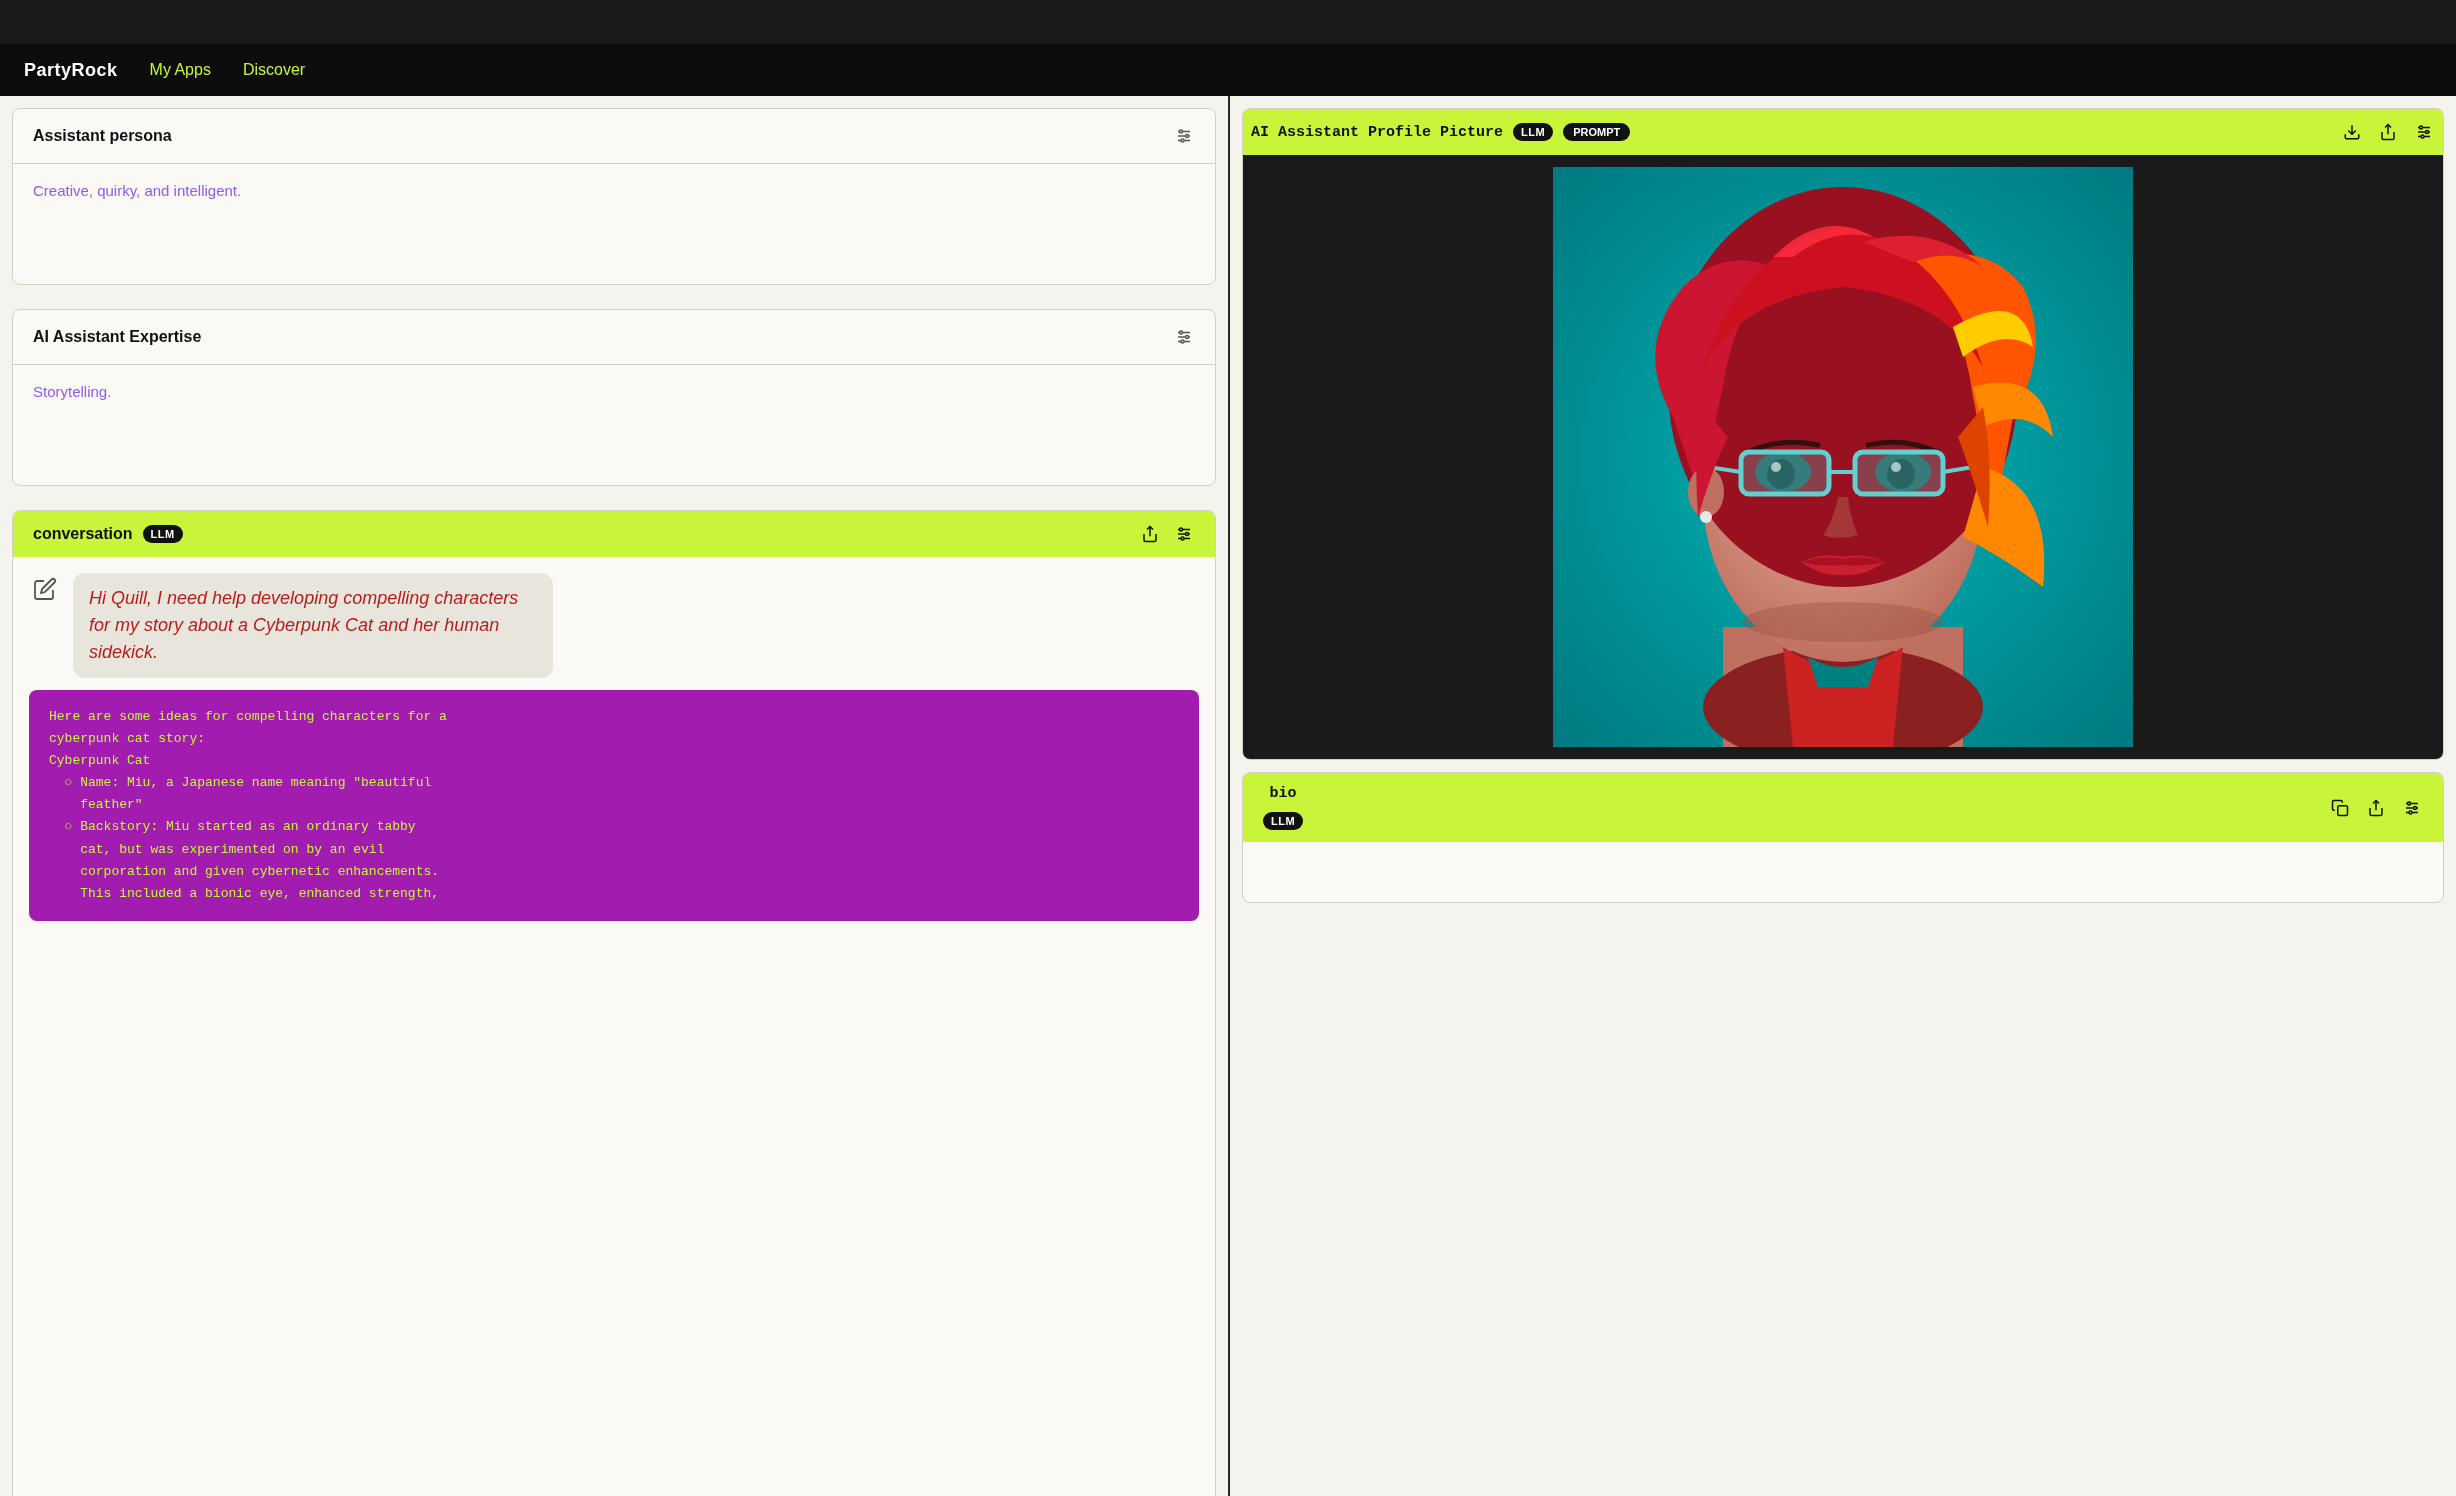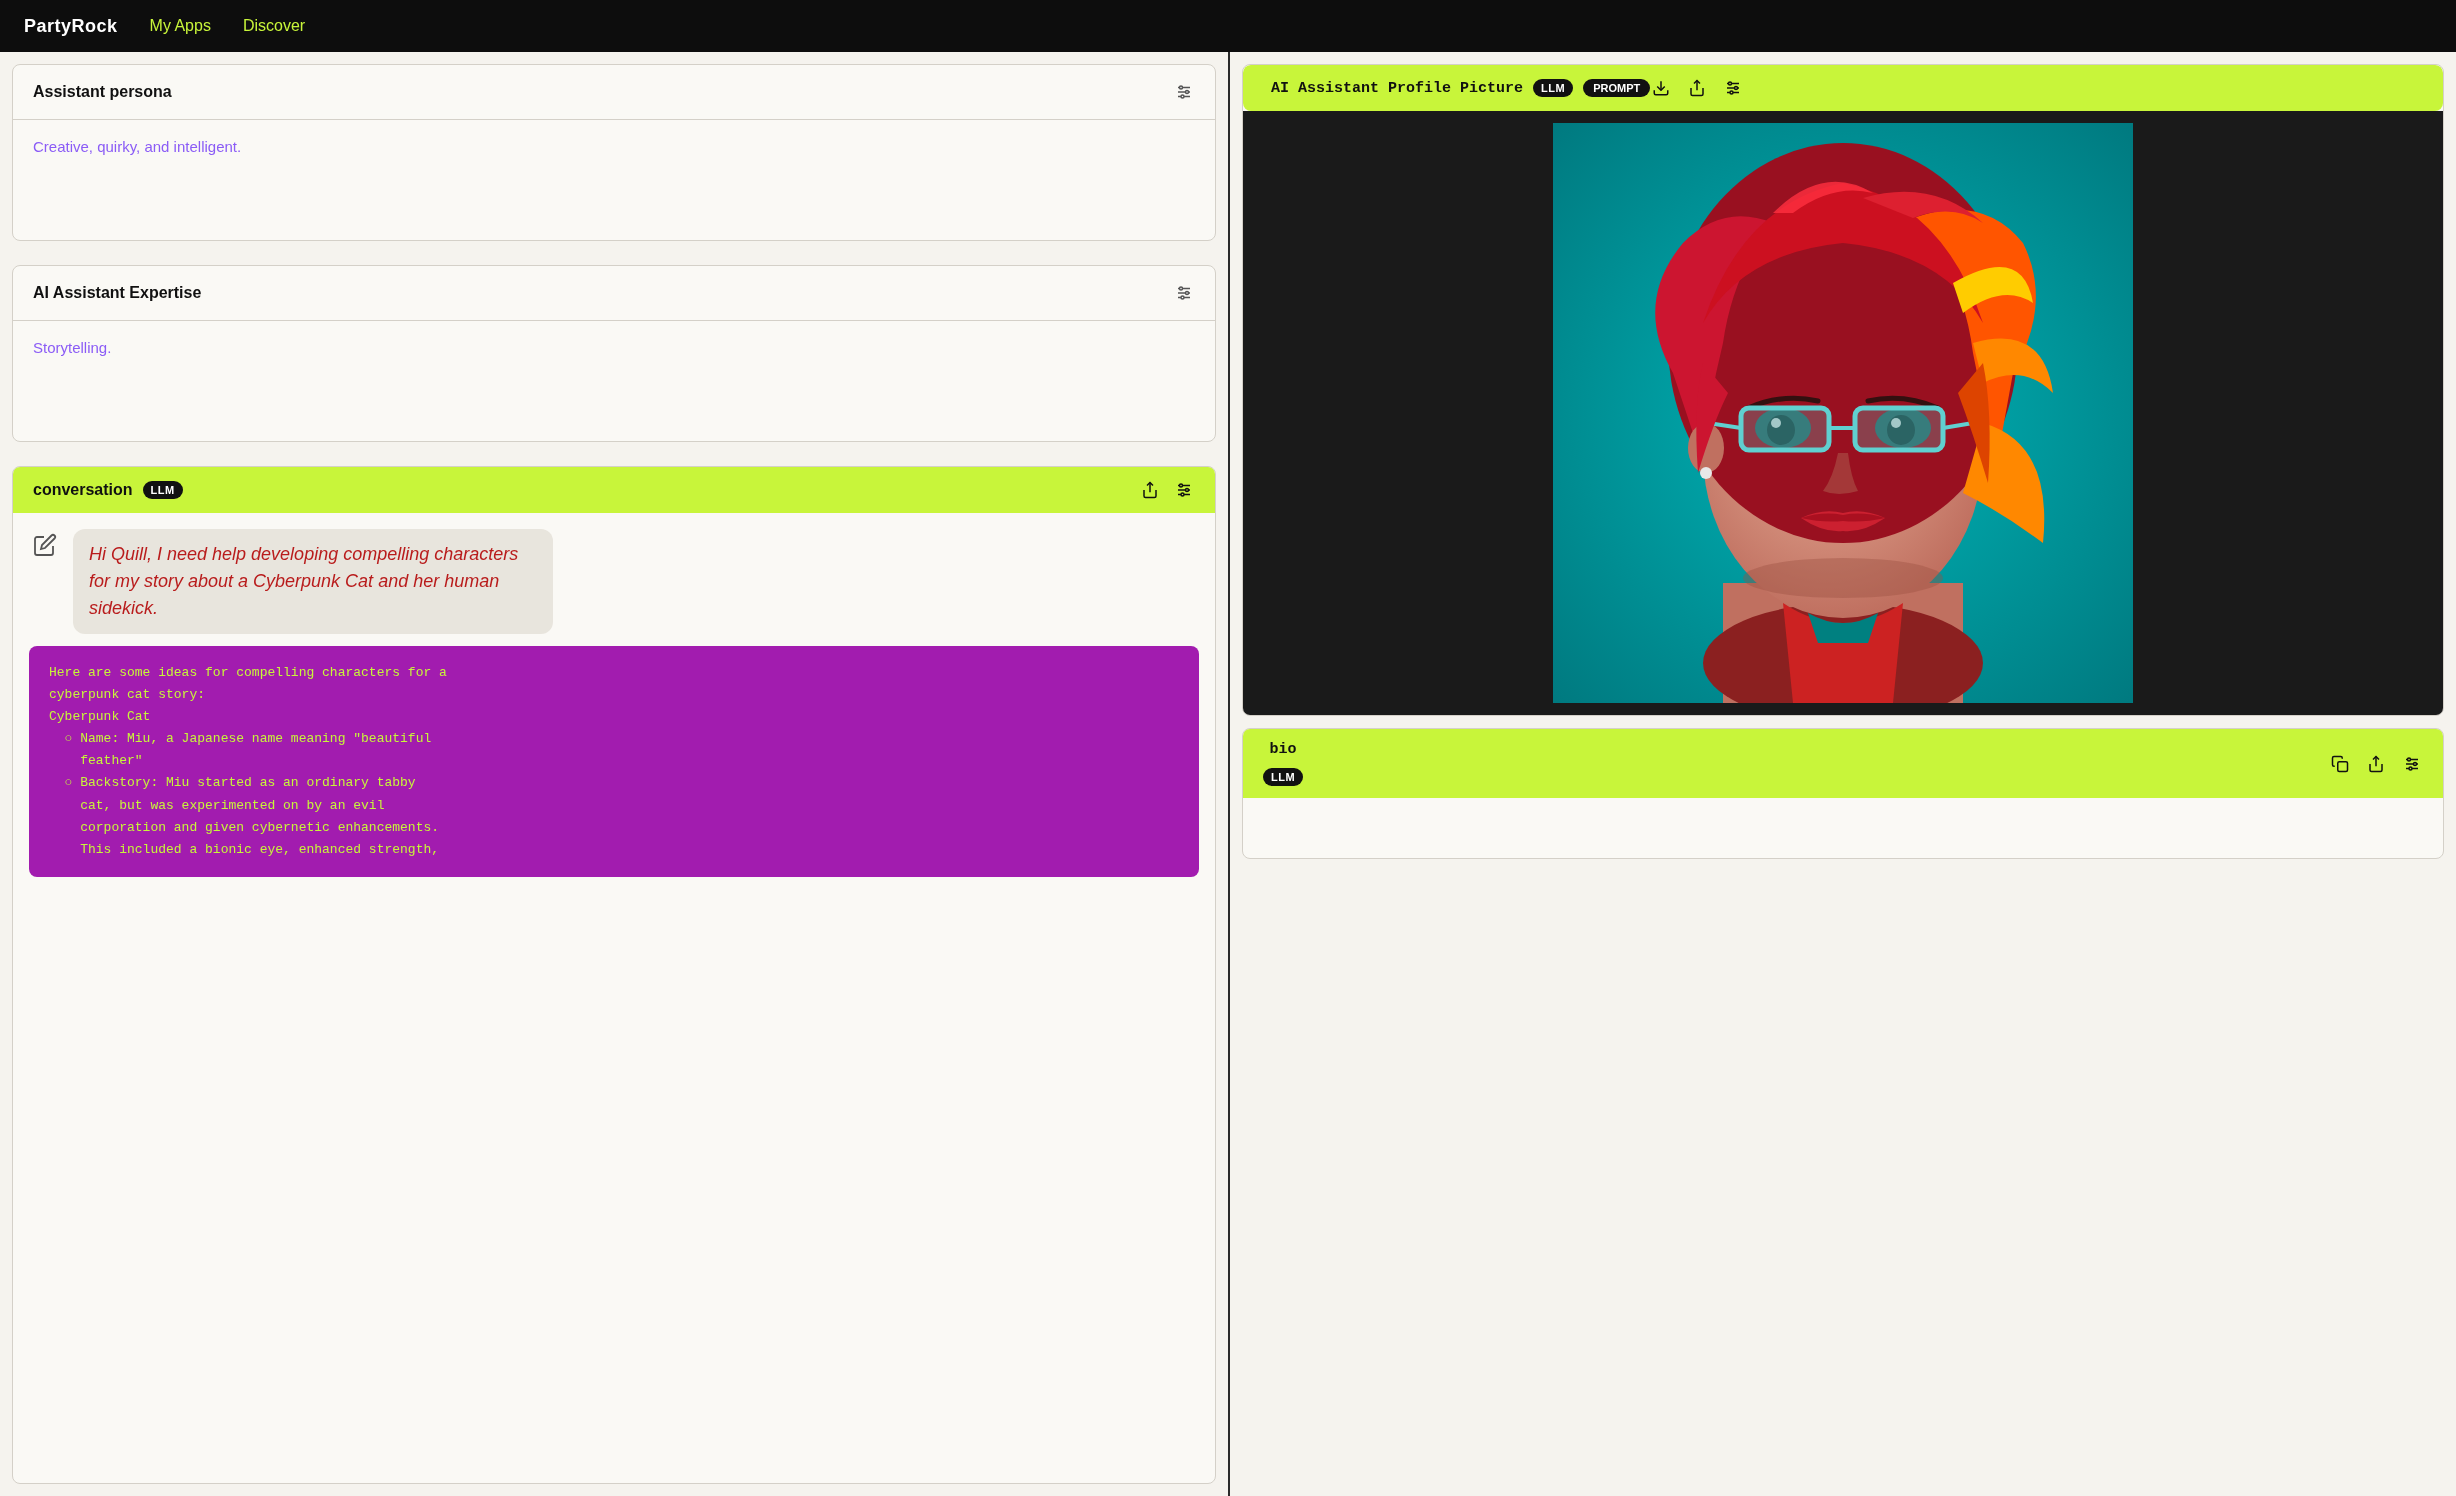--- a/index.html
+++ b/index.html
@@ -11,20 +11,21 @@
     }
 
     
     nav {
       background: #0d0d0d;
       display: flex;
       align-items: center;
       padding: 0 24px;
       height: 52px;
       gap: 32px;
+      margin-top: 44px;
     }
     .nav-logo {
       color: #fff;
       font-weight: 700;
       font-size: 18px;
       letter-spacing: 0.5px;
     }
     .nav-link {
       color: #c8f53a;
       font-size: 16px;
@@ -181,22 +182,22 @@
       background: #faf9f5;
       border: 1.5px solid #d4d0c8;
       border-radius: 8px;
       margin: 12px;
       overflow: hidden;
     }
     .image-header {
       background: #c8f53a;
       display: flex;
       align-items: center;
-      padding: 12px 28px;
-      border-radius: 8px;
+      justify-content: space-between;
+      padding: 12px 8px;
     }
     .image-title-group {
       display: flex;
       align-items: center;
       gap: 10px;
     }
     .image-title {
       font-size: 15px;
       font-weight: 700;
       color: #111;

